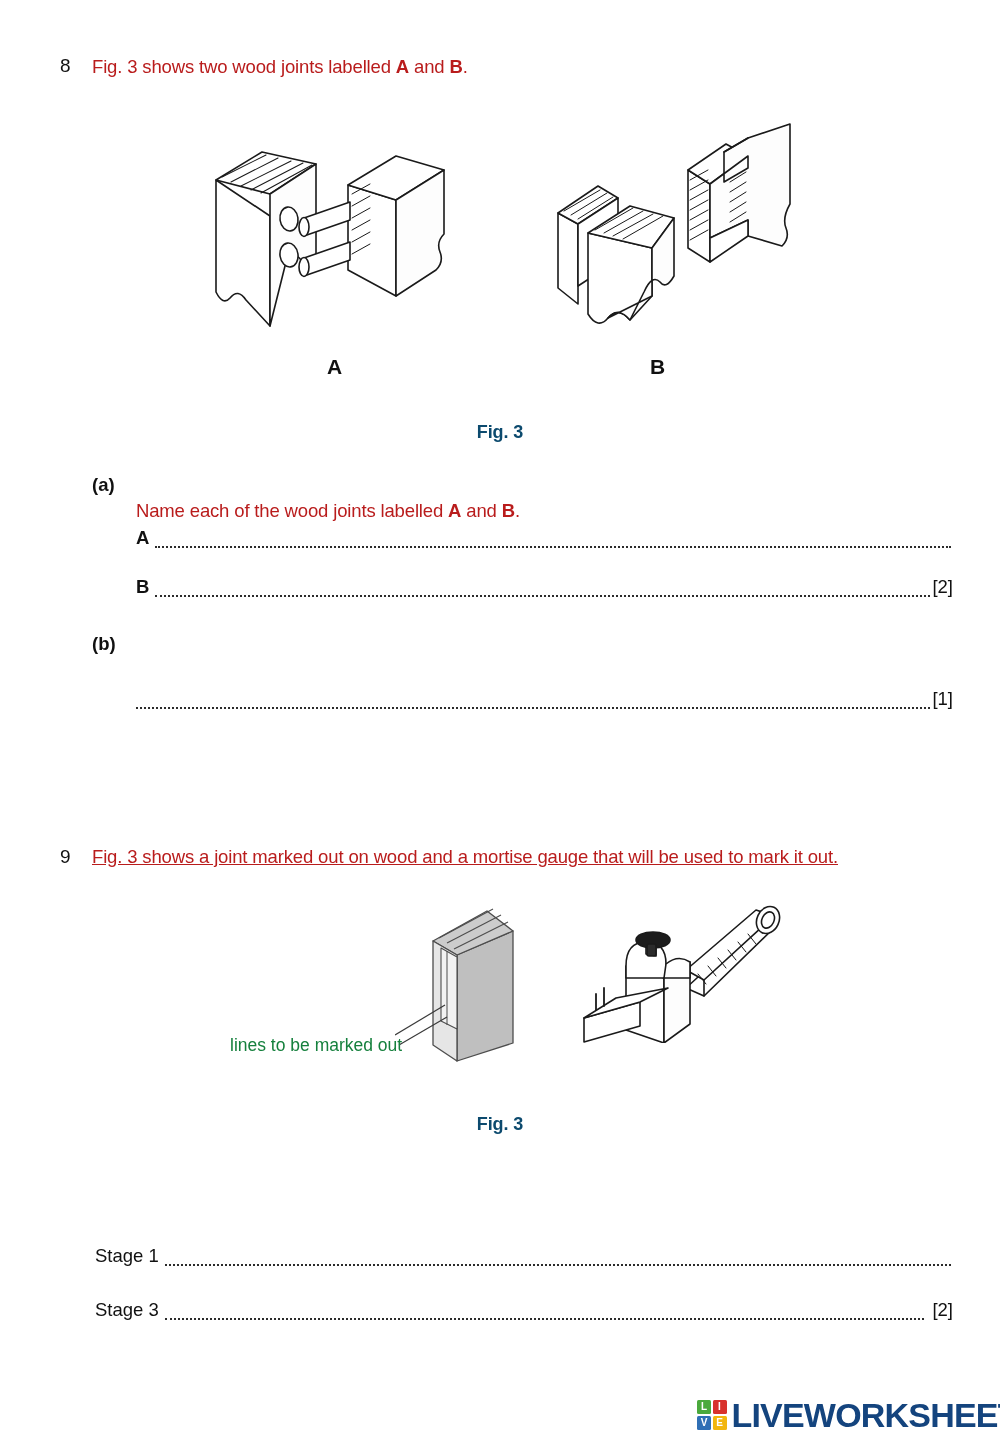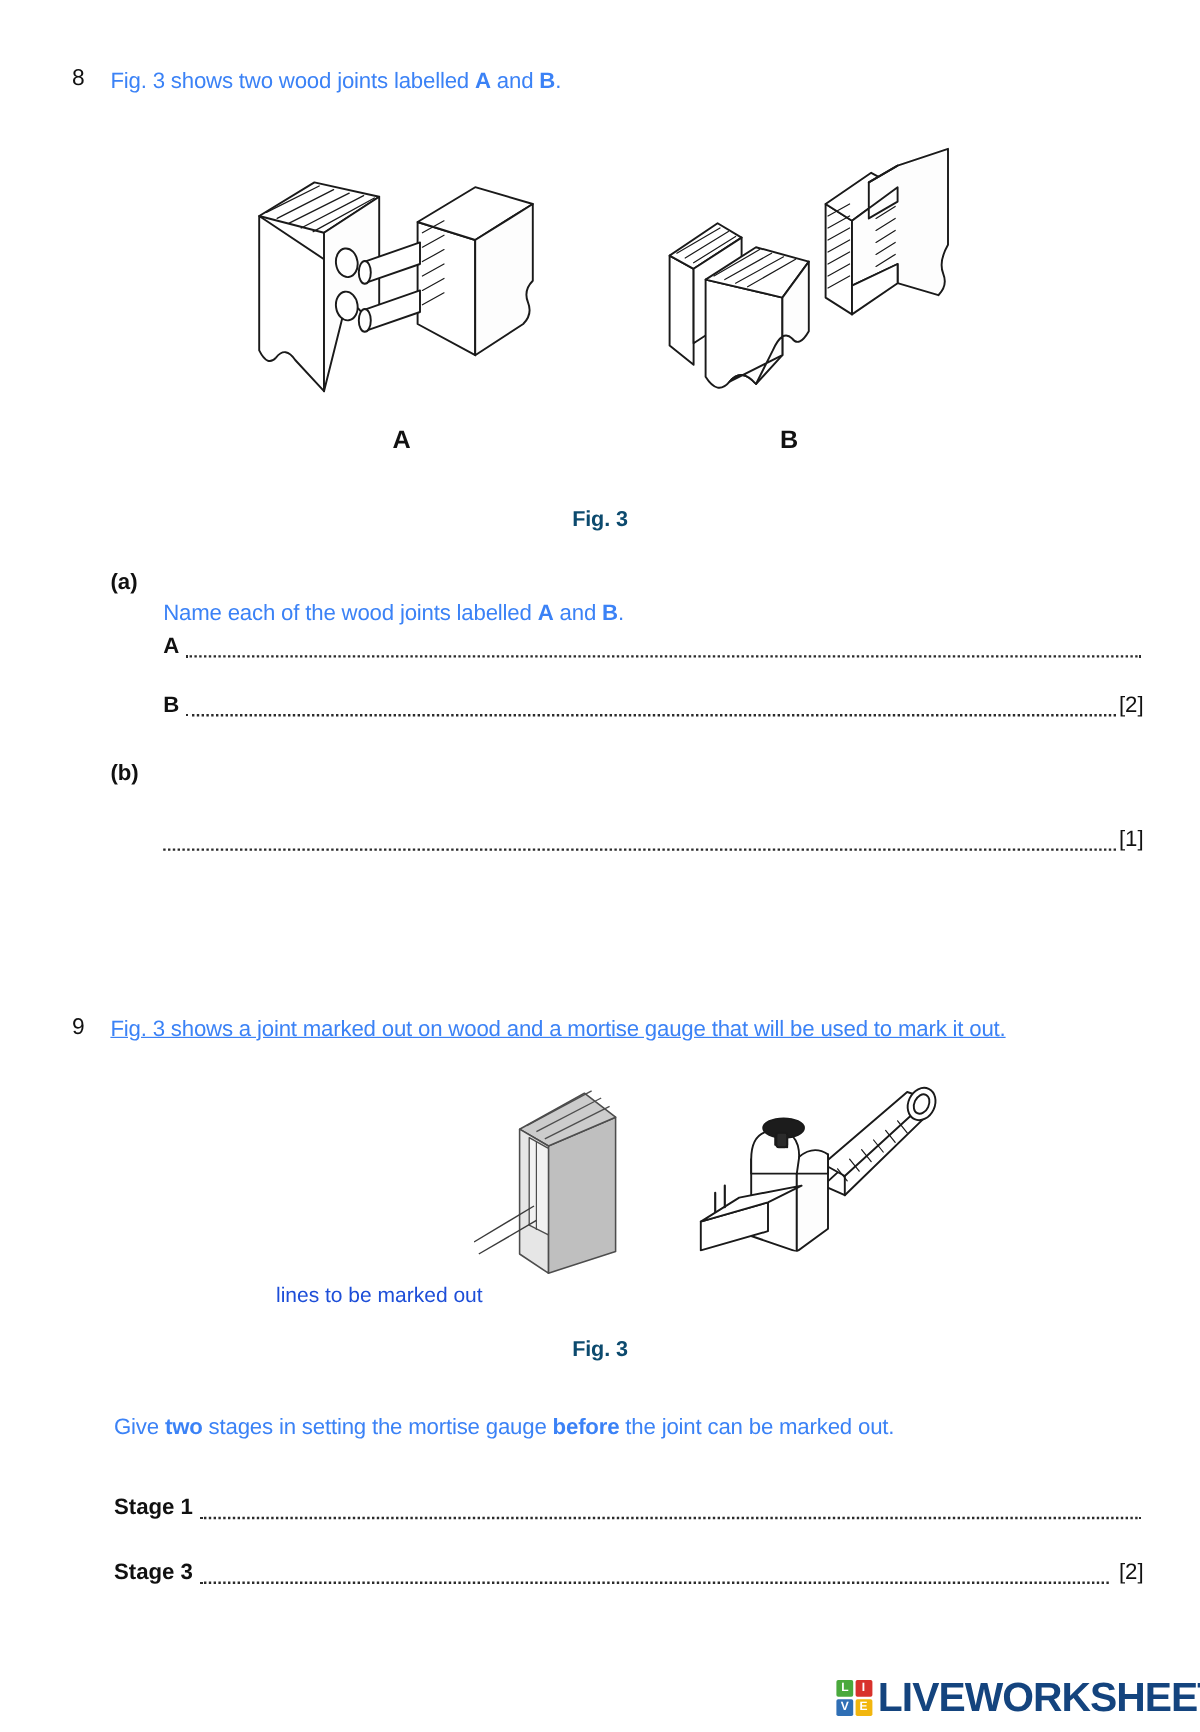--- a/index.html
+++ b/index.html
@@ -24,21 +24,21 @@
   
   .qnum {
     position: absolute;
     font-size: 19px;
     color: #111;
   }
   .qtext {
     position: absolute;
     font-size: 18.5px;
     letter-spacing: -0.15px;
-    color: #3b82f6;
+    color: #b91c1c;
     white-space: nowrap;
   }
   .qtext b, .bold { font-weight: bold; }
 
   .figcap {
     position: absolute;
     font-size: 18px;
     font-weight: bold;
     letter-spacing: -0.1px;
     color: #0c4a6e;
@@ -66,21 +66,21 @@
     align-items: flex-end;
     height: 24px;
   }
   .ansrow .lead {
     font-size: 18.5px;
     font-weight: bold;
     color: #111;
     white-space: nowrap;
     line-height: 20px;
   }
-  .ansrow .lead.reg { font-weight: bold; }
+  .ansrow .lead.reg { font-weight: normal; }
   .dots {
     flex: 1 1 auto;
     height: 16px;
     margin: 0 2px 0 6px;
     border-bottom: 2.2px dotted #2b2b2b;
   }
   .marks {
     font-size: 18.5px;
     color: #111;
     line-height: 20px;
@@ -90,23 +90,22 @@
 
   
   .fig {
     position: absolute;
   }
   .fig svg { display: block; }
 
   .callout {
     position: absolute;
     font-size: 17.5px;
-    color: #1d4ed8;
+    color: #15803d;
     white-space: nowrap;
-    margin-top: 34px;
   }
 
   
   .lw {
     position: absolute;
     display: flex;
     align-items: center;
   }
   .lw-tiles {
     display: grid;
@@ -329,23 +328,20 @@
 
         <path d="M6 120 L6 144 L62 128 L62 104 Z"></path>
         <path d="M6 120 L38 100 L90 90 L62 104 Z" fill="#ffffff"></path>
         <path d="M18 112 L18 96 M26 108 L26 90" stroke-width="1.8" fill="none"></path>
       </g>
     </svg>
   </div>
 
   <div class="figcap" style="left:0; top:1114px; width:1000px;">Fig. 3</div>
 
-  <div class="qtext" style="left:95px; top:1178px;">
-    <span>Give </span><b>two</b><span> stages in setting the mortise gauge </span><b>before</b><span> the joint can be marked out.</span>
-  </div>
 
   <div class="ansrow" style="left:95px; top:1242px; width:858px;">
     <span class="lead reg">Stage 1</span>
     <span class="dots"></span>
     <span class="marks"></span>
   </div>
 
   <div class="ansrow" style="left:95px; top:1296px; width:858px;">
     <span class="lead reg">Stage 3</span>
     <span class="dots"></span>

